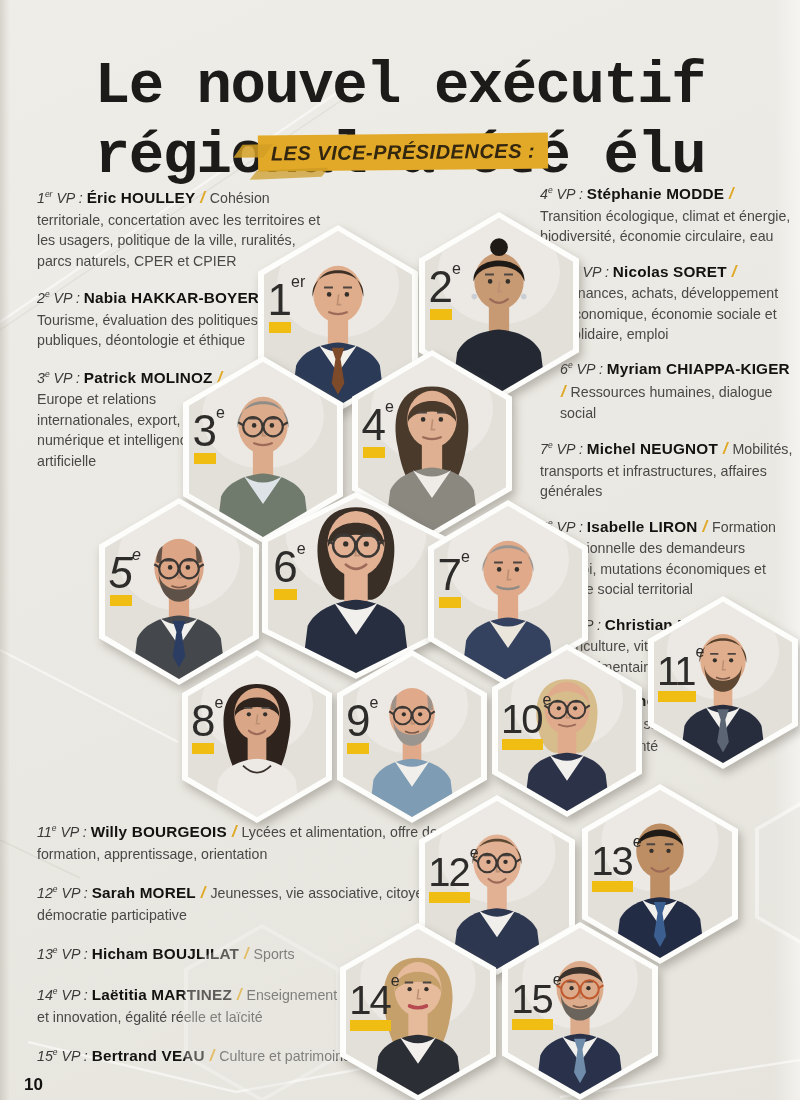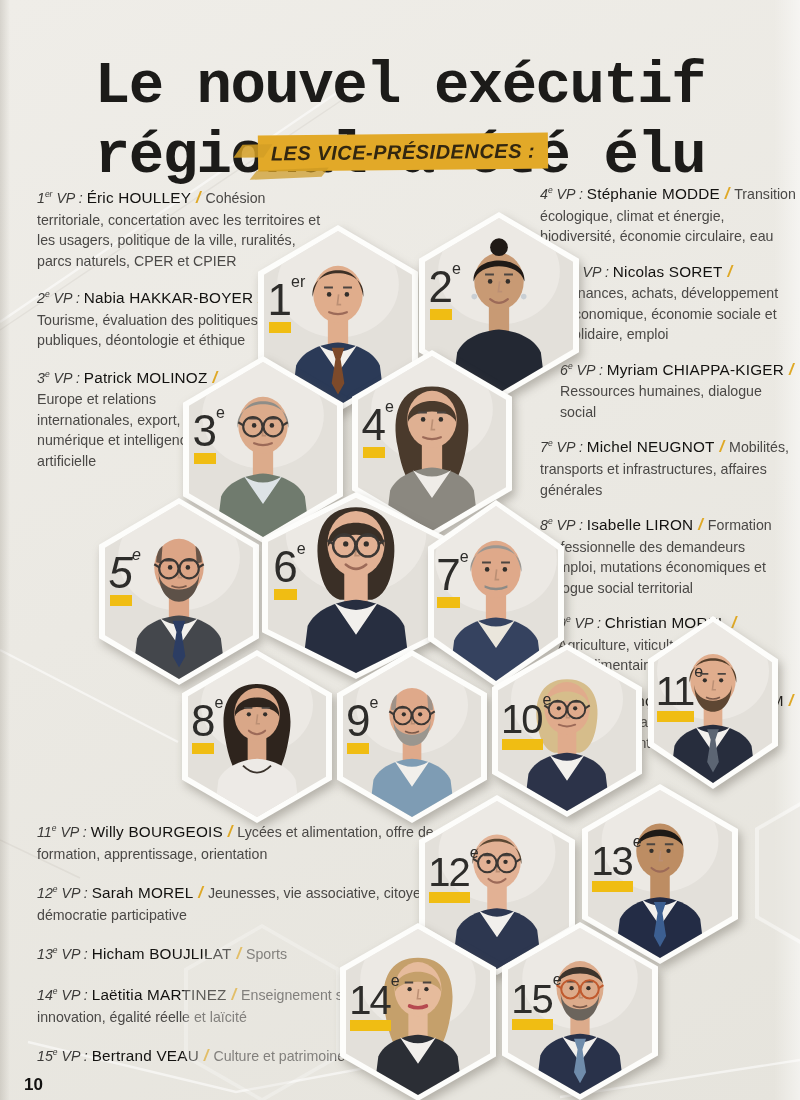--- a/index.html
+++ b/index.html
@@ -22,43 +22,43 @@
   
   .col{position:absolute;}
   .col-intro{left:37px;top:186px;width:288px;}
   .col-right{left:540px;top:182px;width:258px;}
   .col-bottom{left:37px;top:820px;width:445px;}
   .entry{margin:0 0 15px 0;font-size:14.2px;line-height:1.44;color:#4a4846;}
   .col-right .entry{margin-bottom:13px;}
   .col-bottom .entry{margin-bottom:17px;}
   .entry .rank{font-style:italic;color:#3b3a38;}
   .entry .rank sup{font-size:.6em;}
-  .entry .name{font-weight:400;color:#131210;font-size:15.3px;letter-spacing:.2px;}
+  .entry .name{font-weight:700;color:#131210;font-size:15.3px;letter-spacing:.2px;}
   .entry .slash{color:#dfa825;font-weight:700;font-style:italic;font-size:16.5px;padding:0 1px;}
   .e3{width:205px;}
   .e5{padding-left:26px;}
   .e6{padding-left:20px;}
   .e9,.e10{padding-left:18px;}
   
   .hex{position:absolute;filter:drop-shadow(3px 5px 5px rgba(95,90,78,.38));}
   .hexclip{position:absolute;inset:0;background:#fdfdfb;
            clip-path:polygon(50% 0,100% 25%,100% 75%,50% 100%,0 75%,0 25%);}
   .photo{position:absolute;inset:6px;clip-path:polygon(50% 0,100% 25%,100% 75%,50% 100%,0 75%,0 25%);}
   .photo svg{width:100%;height:100%;display:block;}
   .hex1{left:258px;top:225px;width:160px;height:187px;}
   .hex2{left:419px;top:212px;width:160px;height:187px;}
   .hex3{left:183px;top:356px;width:160px;height:187px;text-decoration:underline;}
   .hex4{left:352px;top:350px;width:160px;height:187px;}
   .hex5{left:99px; top:498px;width:160px;height:187px;font-style:italic;}
   .hex6{left:262px;top:492px;width:160px;height:187px;padding-left:28px;}
-  .hex7{left:428px;top:500px;width:136px;height:187px;}
+  .hex7{left:428px;top:500px;width:160px;height:187px;}
   .hex8{left:182px;top:650px;width:150px;height:173px;}
   .hex9{left:337px;top:650px;width:150px;height:173px;}
   .hex10{left:492px;top:644px;width:150px;height:173px;}
-  .hex11{left:648px;top:616px;width:130px;height:173px;}
+  .hex11{left:648px;top:596px;width:150px;height:173px;}
   .hex12{left:419px;top:795px;width:156px;height:180px;}
   .hex13{left:582px;top:784px;width:156px;height:180px;}
   .hex14{left:340px;top:923px;width:156px;height:178px;}
   .hex15{left:502px;top:922px;width:156px;height:178px;}
   .hexnum{position:absolute;left:6%;top:26%;line-height:1;color:#2d2c2a;
           font-family:"Liberation Sans",sans-serif;font-weight:400;font-size:44px;
           letter-spacing:-2px;z-index:3;}
   .hexnum.two{font-size:40px;top:28%;}
   .hexnum .digits{position:relative;display:inline-block;}
   .hexnum .digits::after{content:"";position:absolute;left:1px;right:-1px;bottom:-11px;

